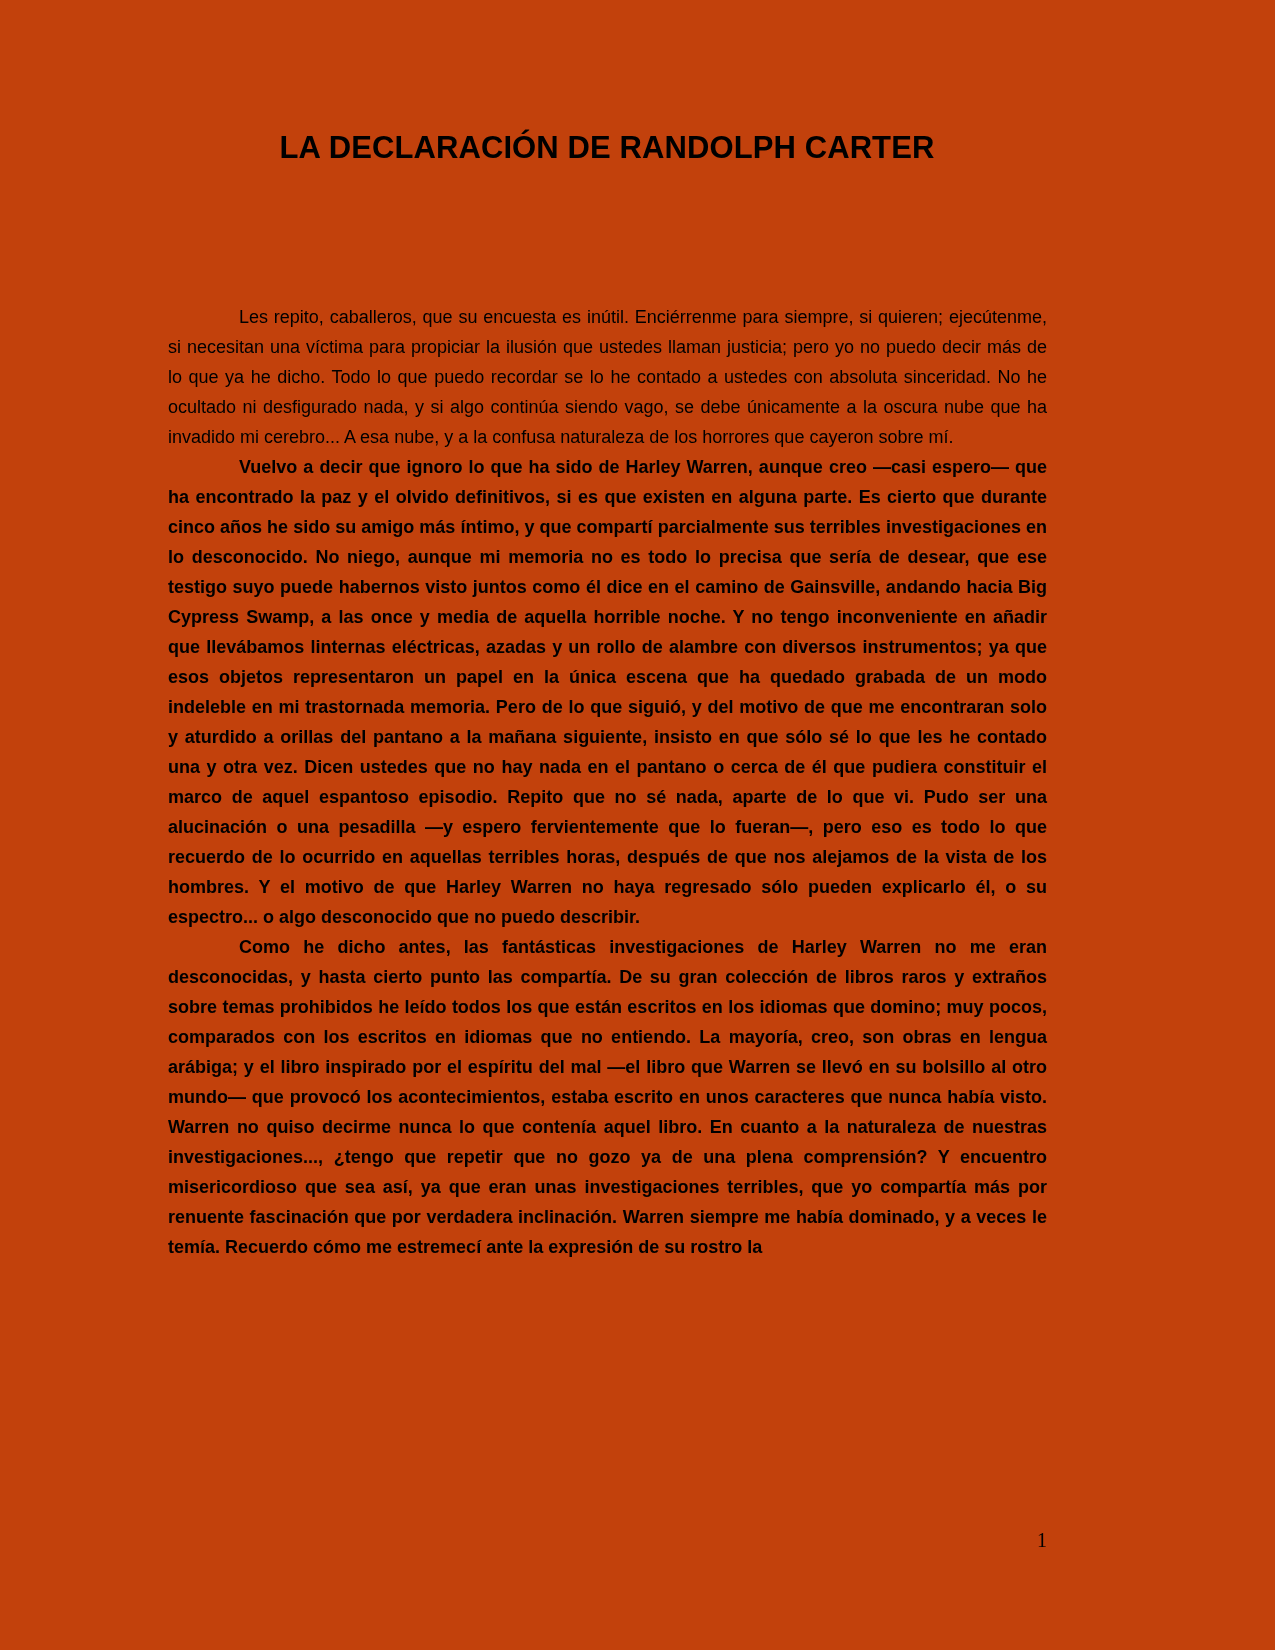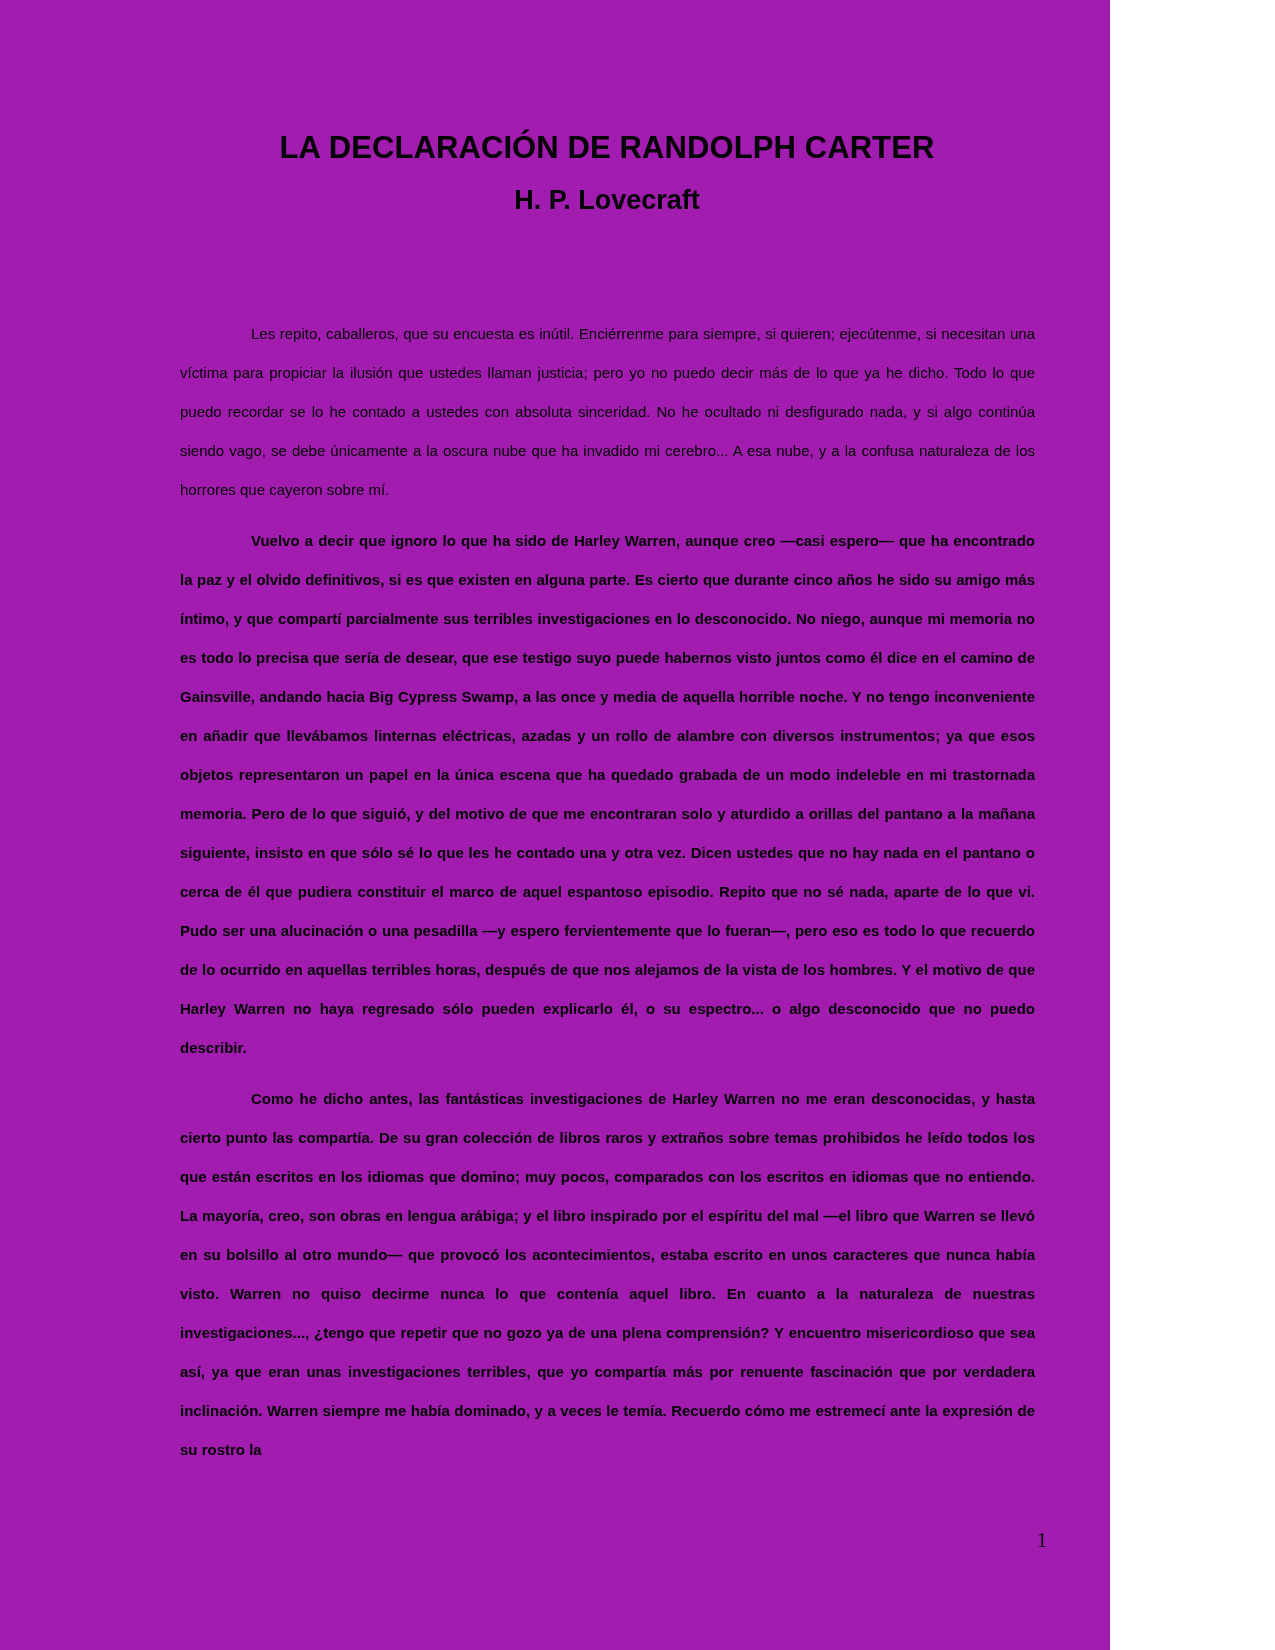--- a/index.html
+++ b/index.html
@@ -6,23 +6,23 @@
     margin: 0;
     padding: 0;
     background: #ffffff;
   }
   body {
     font-family: "Liberation Sans", sans-serif;
     color: #000000;
   }
   .page {
     position: relative;
-    width: 1110px;
+    width: 1275px;
     height: 1650px;
-    background: #a21caf;
+    background: #c2410c;
     overflow: hidden;
     box-sizing: border-box;
   }
   .title-block {
     position: absolute;
     left: 168px;
     top: 128px;
     width: 878px;
     text-align: center;
   }
@@ -44,23 +44,23 @@
     margin: 14px 0 0 0;
     text-align: center;
   }
   .body-block {
     position: absolute;
     left: 168px;
     top: 302px;
     width: 879px;
   }
   .para {
-    margin: 12px;
-    font-size: 15px;
-    line-height: 39px;
+    margin: 0;
+    font-size: 18px;
+    line-height: 30px;
     text-align: justify;
     text-justify: inter-word;
     text-indent: 71px;
     -webkit-hyphens: none;
     hyphens: none;
     word-spacing: 0px;
   }
   .para + .para {
     margin-top: 0px;
     font-weight: bold;
@@ -76,21 +76,20 @@
     line-height: 24px;
   }
 </style>
 </head>
 <body>
 
 <div class="page">
 
   <div class="title-block">
     <h1 class="doc-title">LA DECLARACIÓN DE RANDOLPH CARTER</h1>
-    <h2 class="doc-author">H. P. Lovecraft</h2>
   </div>
 
   <div class="body-block">
     <p class="para">Les repito, caballeros, que su encuesta es inútil. Enciérrenme para siempre, si quieren; ejecútenme, si necesitan una víctima para propiciar la ilusión que ustedes llaman justicia; pero yo no puedo decir más de lo que ya he dicho. Todo lo que puedo recordar se lo he contado a ustedes con absoluta sinceridad. No he ocultado ni desfigurado nada, y si algo continúa siendo vago, se debe únicamente a la oscura nube que ha invadido mi cerebro... A esa nube, y a la confusa naturaleza de los horrores que cayeron sobre mí.</p>
     <p class="para">Vuelvo a decir que ignoro lo que ha sido de Harley Warren, aunque creo —casi espero— que ha encontrado la paz y el olvido definitivos, si es que existen en alguna parte. Es cierto que durante cinco años he sido su amigo más íntimo, y que compartí parcialmente sus terribles investigaciones en lo desconocido. No niego, aunque mi memoria no es todo lo precisa que sería de desear, que ese testigo suyo puede habernos visto juntos como él dice en el camino de Gainsville, andando hacia Big Cypress Swamp, a las once y media de aquella horrible noche. Y no tengo inconveniente en añadir que llevábamos linternas eléctricas, azadas y un rollo de alambre con diversos instrumentos; ya que esos objetos representaron un papel en la única escena que ha quedado grabada de un modo indeleble en mi trastornada memoria. Pero de lo que siguió, y del motivo de que me encontraran solo y aturdido a orillas del pantano a la mañana siguiente, insisto en que sólo sé lo que les he contado una y otra vez. Dicen ustedes que no hay nada en el pantano o cerca de él que pudiera constituir el marco de aquel espantoso episodio. Repito que no sé nada, aparte de lo que vi. Pudo ser una alucinación o una pesadilla —y espero fervientemente que lo fueran—, pero eso es todo lo que recuerdo de lo ocurrido en aquellas terribles horas, después de que nos alejamos de la vista de los hombres. Y el motivo de que Harley Warren no haya regresado sólo pueden explicarlo él, o su espectro... o algo desconocido que no puedo describir.</p>
     <p class="para">Como he dicho antes, las fantásticas investigaciones de Harley Warren no me eran desconocidas, y hasta cierto punto las compartía. De su gran colección de libros raros y extraños sobre temas prohibidos he leído todos los que están escritos en los idiomas que domino; muy pocos, comparados con los escritos en idiomas que no entiendo. La mayoría, creo, son obras en lengua arábiga; y el libro inspirado por el espíritu del mal —el libro que Warren se llevó en su bolsillo al otro mundo— que provocó los acontecimientos, estaba escrito en unos caracteres que nunca había visto. Warren no quiso decirme nunca lo que contenía aquel libro. En cuanto a la naturaleza de nuestras investigaciones..., ¿tengo que repetir que no gozo ya de una plena comprensión? Y encuentro misericordioso que sea así, ya que eran unas investigaciones terribles, que yo compartía más por renuente fascinación que por verdadera inclinación. Warren siempre me había dominado, y a veces le temía. Recuerdo cómo me estremecí ante la expresión de su rostro la</p>
   </div>
 
   <div class="page-number">1</div>
 

